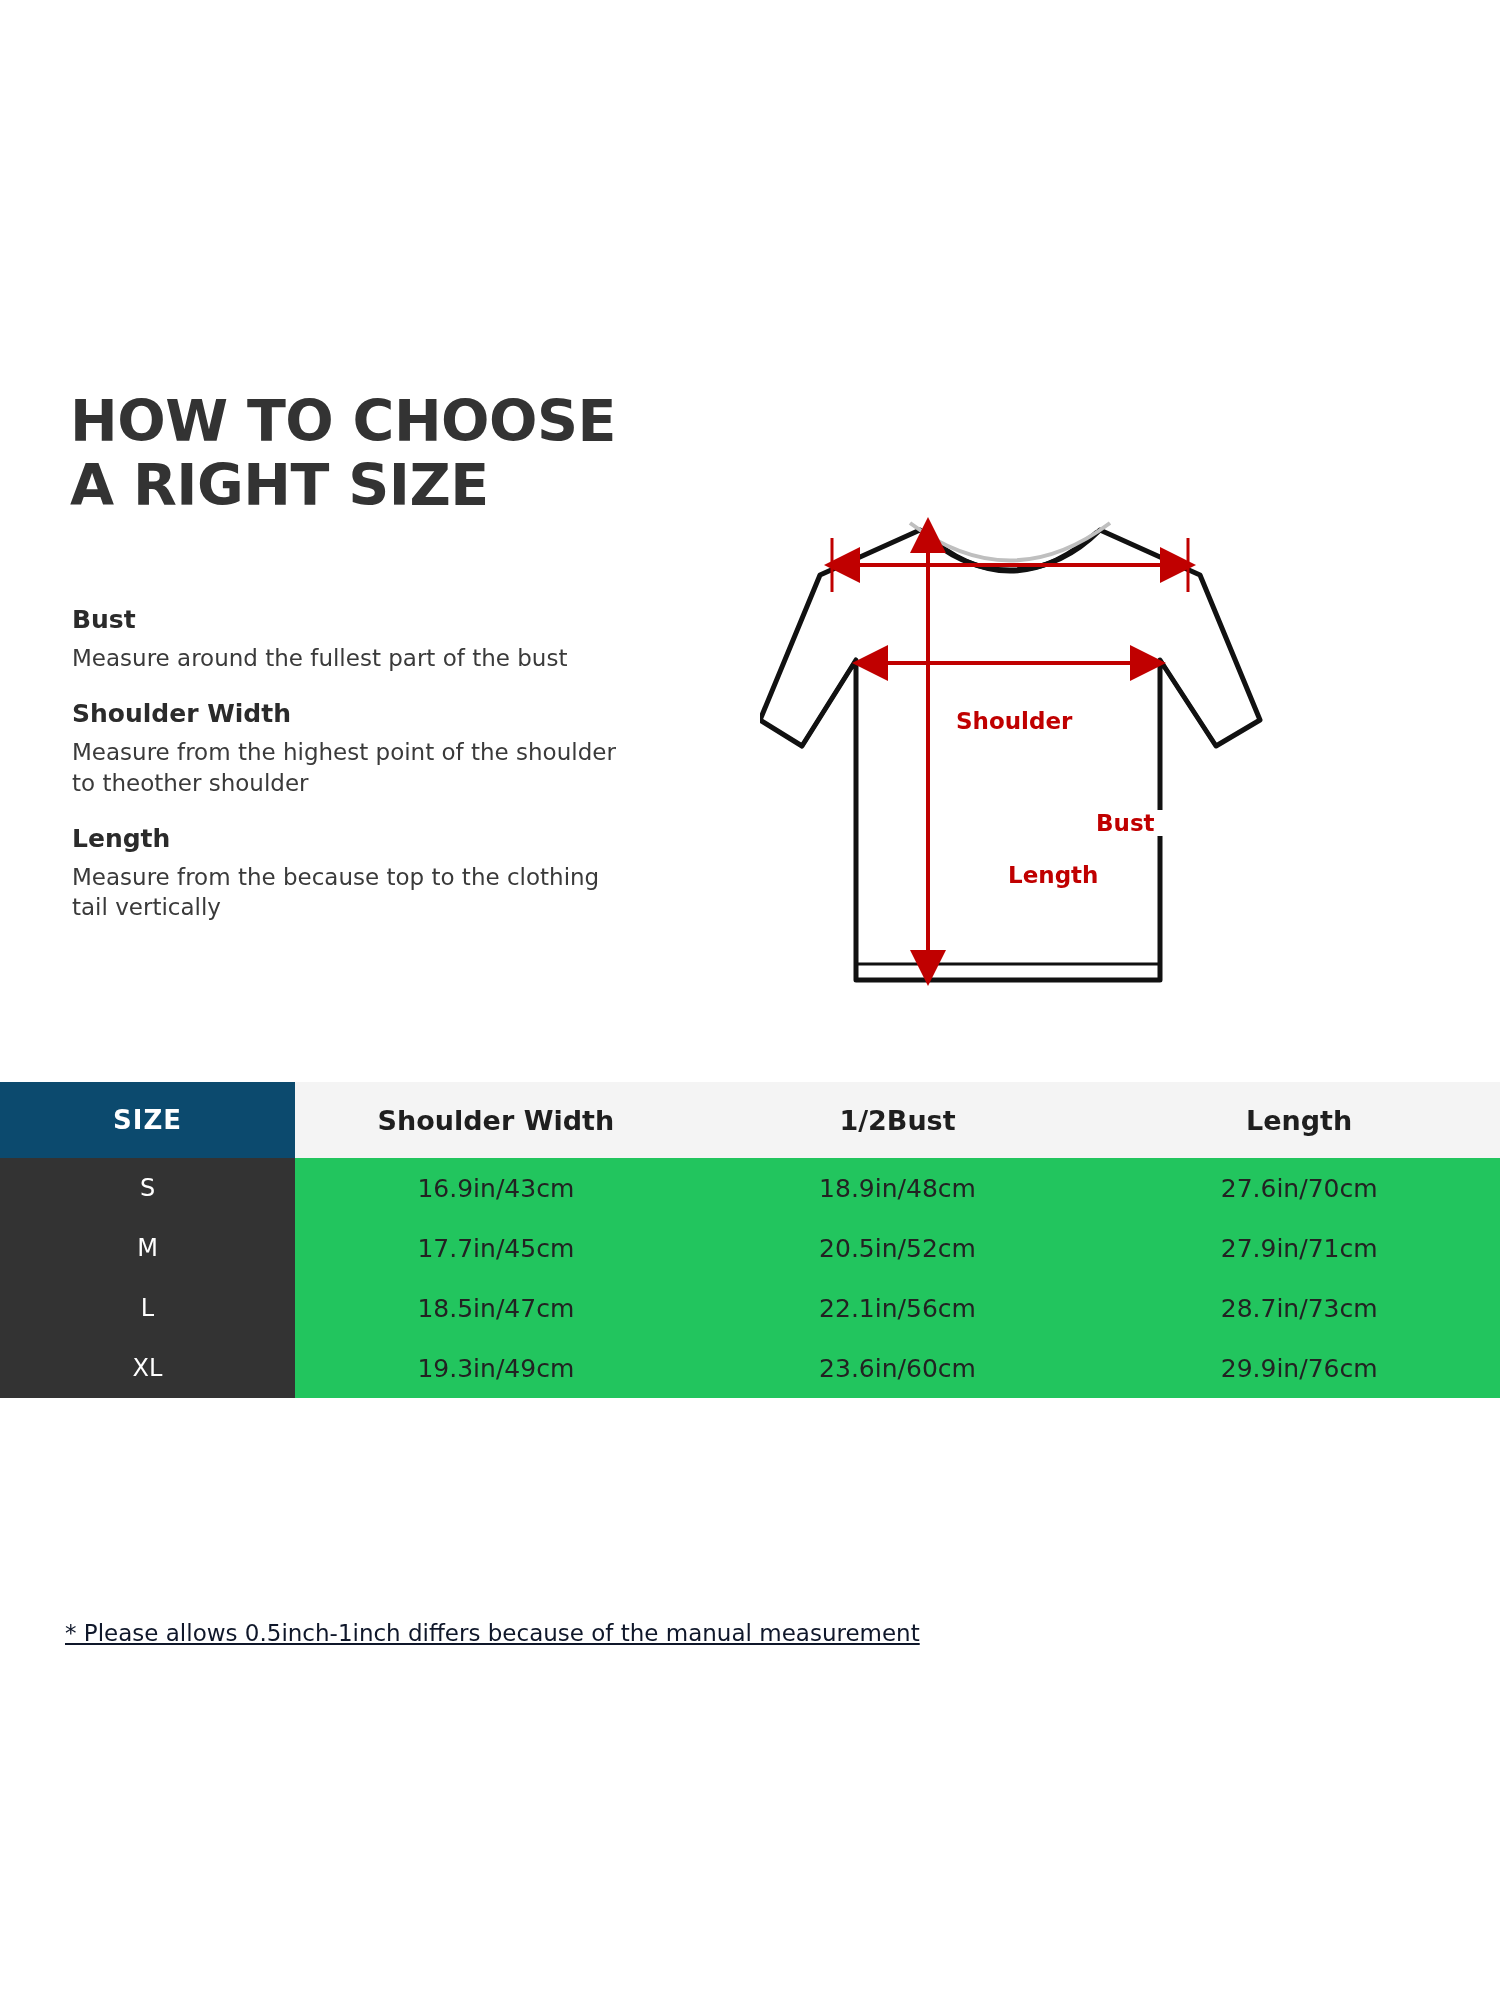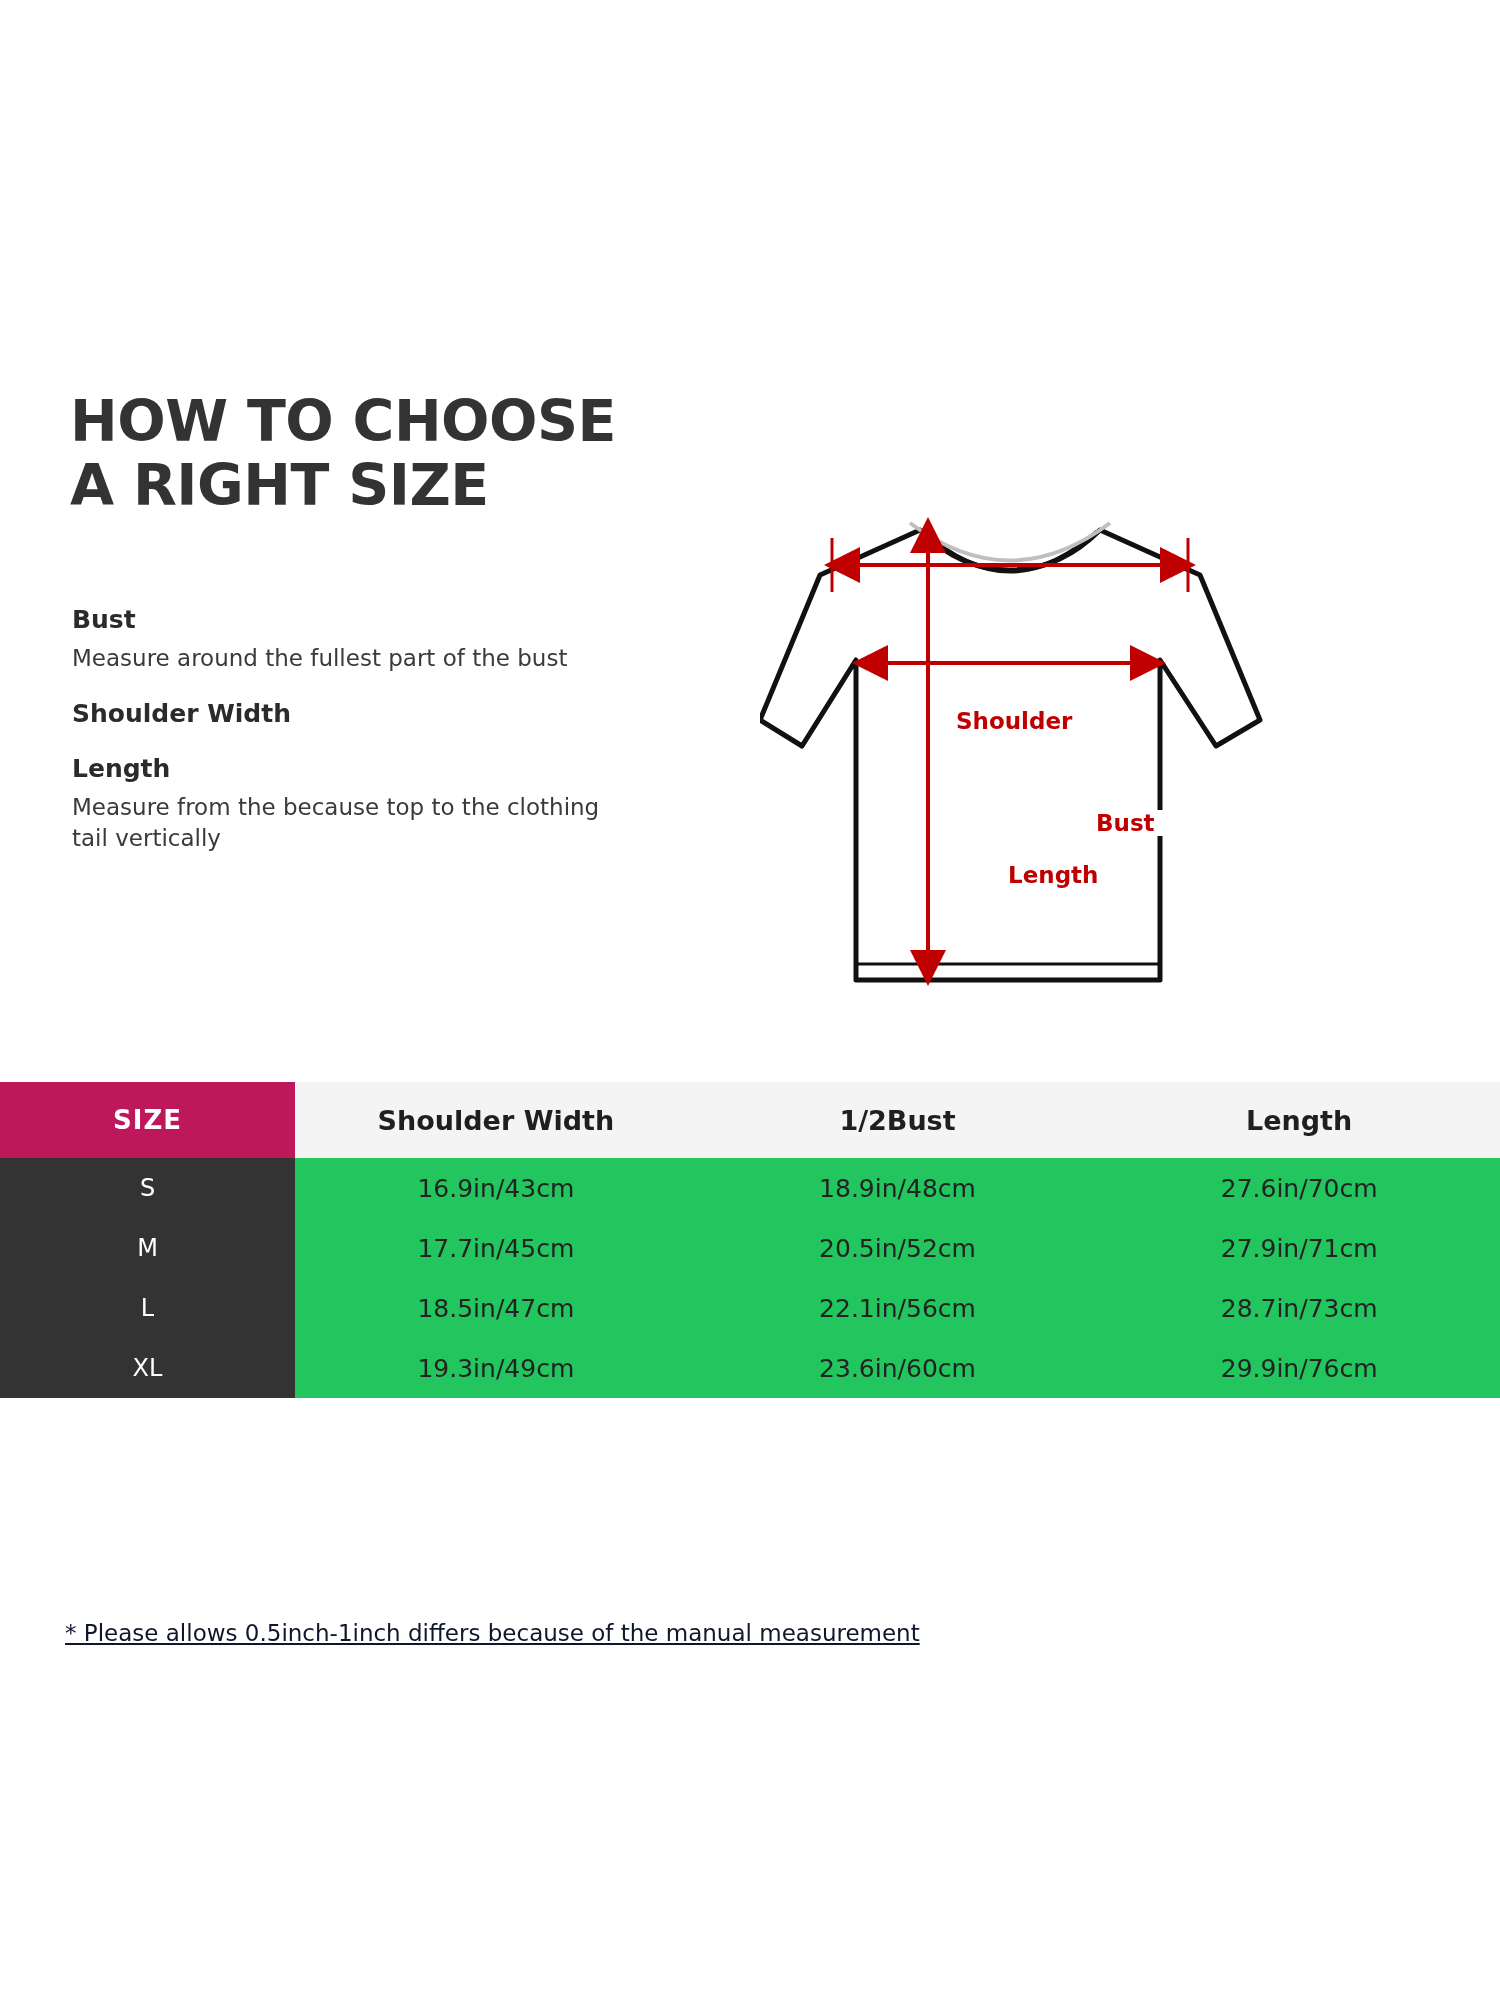--- a/index.html
+++ b/index.html
@@ -101,21 +101,21 @@
     table-layout: fixed;
   }
   table.size-table th, table.size-table td {
     padding: 0;
     margin: 0;
   }
   .col-size { width: 295px; }
   .col-data { width: 401.6px; }
 
   .head-size {
-    background: #be185d;
+    background: #0c4a6e;
     color: #ffffff;
     font-size: 26px;
     font-weight: bold;
     letter-spacing: 1px;
     height: 76px;
     text-align: center;
     vertical-align: middle;
     font-family: "DejaVu Sans", sans-serif;
   }
   .head-data {
@@ -170,20 +170,21 @@
         <div>A RIGHT SIZE</div>
       </div>
 
       <div class="defs">
         <div class="def-block">
           <div class="def-term">Bust</div>
           <div class="def-desc">Measure around the fullest part of the bust</div>
         </div>
         <div class="def-block">
           <div class="def-term">Shoulder Width</div>
+          <div class="def-desc">Measure from the highest point of the shoulder to theother shoulder</div>
         </div>
         <div class="def-block">
           <div class="def-term">Length</div>
           <div class="def-desc">Measure from the because top to the clothing tail vertically</div>
         </div>
       </div>
 
       <div class="diagram">
         <svg width="620" height="660" viewBox="0 0 620 660" xmlns="http://www.w3.org/2000/svg">
 

